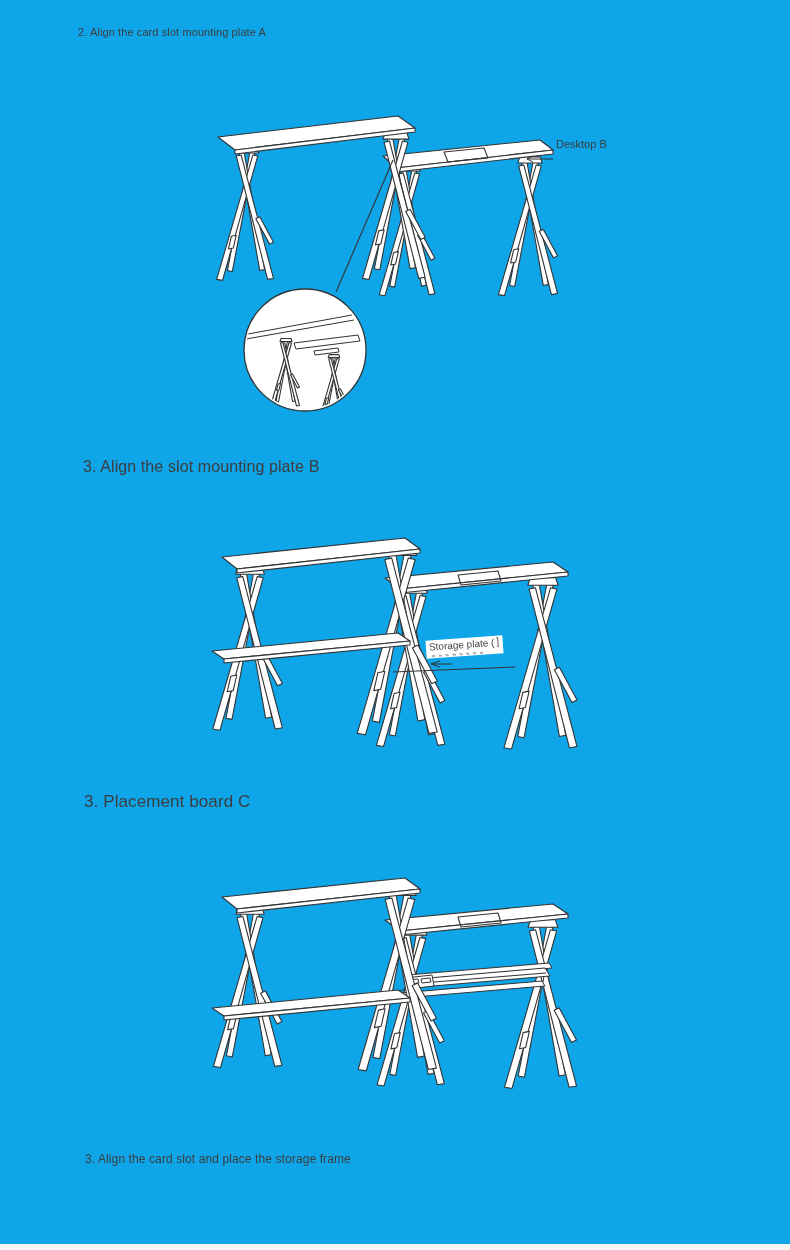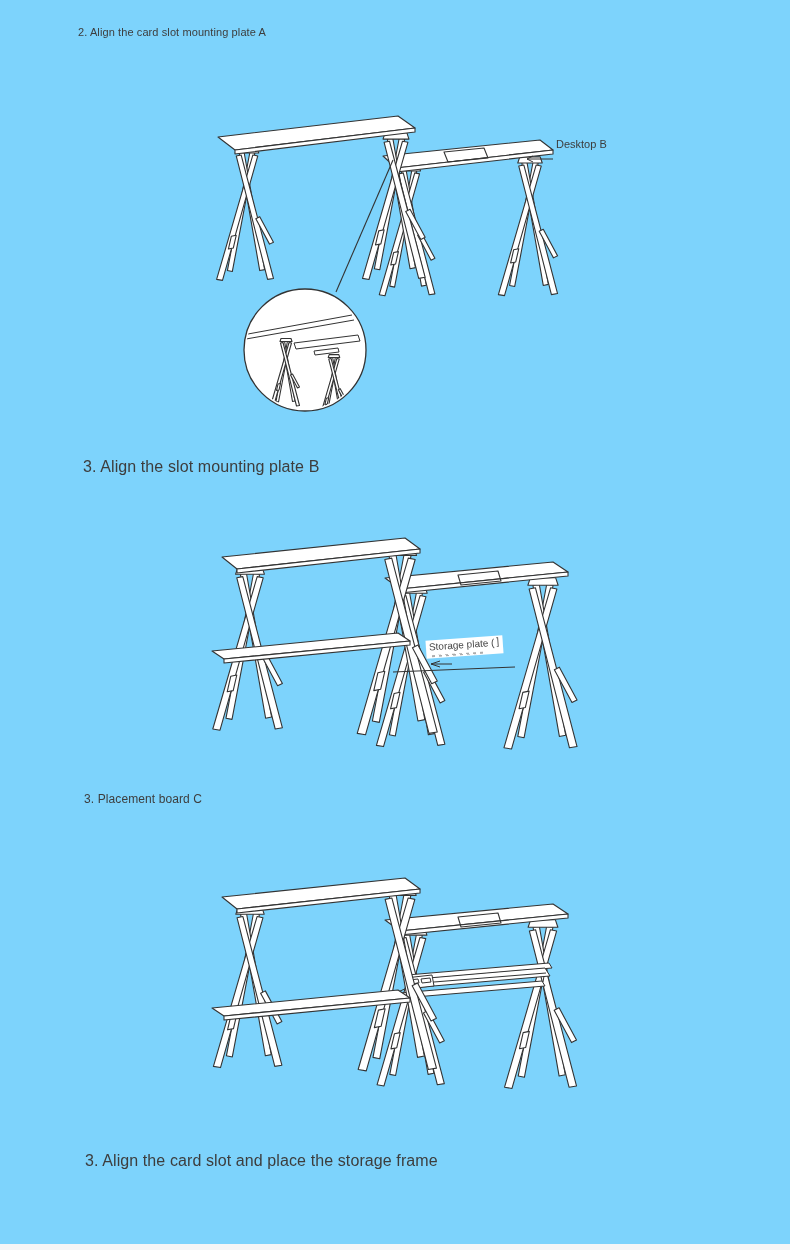--- a/index.html
+++ b/index.html
@@ -1,22 +1,22 @@
 <!DOCTYPE html>
 <html><head>
 <meta charset="utf-8">
 <style>
   html,body{margin:0;padding:0;background:#fff;}
-  .page{position:relative;width:790px;height:1250px;background:#7dd3fc;overflow:hidden;
+  .page{position:relative;width:790px;height:1250px;background:#0ea5e9;overflow:hidden;
         font-family:"Liberation Sans",sans-serif;}
   .step{position:absolute;color:#3d3d3d;letter-spacing:.1px;white-space:nowrap;}
   .s1{left:78px;top:26px;font-size:11px;}
   .s2{left:83px;top:458px;font-size:16px;}
-  .s3{left:84px;top:792px;font-size:12px;}
-  .s4{left:85px;top:1152px;font-size:16px;}
+  .s3{left:84px;top:792px;font-size:17px;}
+  .s4{left:85px;top:1152px;font-size:12px;}
   figure.fig{position:absolute;left:0;margin:0;padding:0;}
   .f1{top:90px;}
   .f2{top:520px;}
   .f3{top:860px;}
   .ann{position:absolute;color:#3c3c3c;white-space:nowrap;}
   .desktop-b{left:556px;top:48px;font-size:11px;}
   .storage-label{left:426px;top:118px;font-size:10px;background:#ffffff;
                  padding:1px 4px 0 3px;transform:rotate(-4deg);color:#474747;}
   .frag{display:inline-block;margin-left:2px;transform:translateY(-1px);}
   .remnant{height:2px;width:54px;margin:3px 0 1px 2px;opacity:.65;

